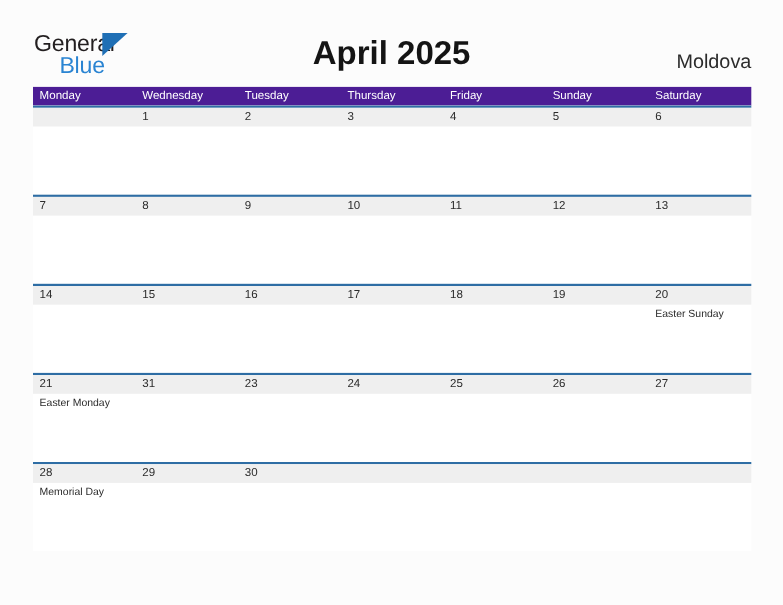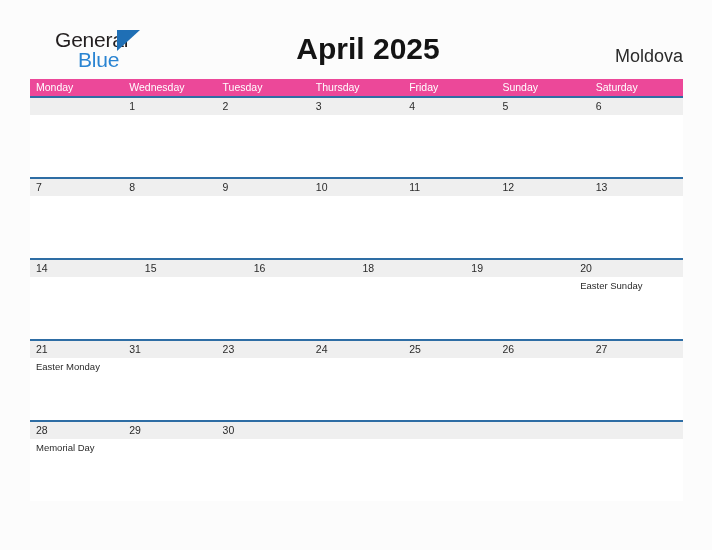--- a/index.html
+++ b/index.html
@@ -11,21 +11,20 @@
     height: 550px;
     background: #fcfcfc;
     font-family: "Liberation Sans", sans-serif;
     overflow: hidden;
   }
   .page {
     position: relative;
     width: 712px;
     height: 550px;
     box-sizing: border-box;
-    padding-left: 24px;
   }
 
   
   .header {
     position: relative;
     height: 60px;
   }
   .logo {
     position: absolute;
     left: 31px;
@@ -84,21 +83,21 @@
 
   
   .calendar {
     position: absolute;
     left: 30px;
     top: 79px;
     width: 653px;
   }
   .weekday-row {
     display: flex;
-    background: #ec4899;
+    background: #4c1d95;
     height: 17px;
   }
   .weekday {
     flex: 1 1 0;
     color: #ffffff;
     font-size: 10.5px;
     line-height: 17px;
     padding-left: 6px;
     box-sizing: border-box;
     white-space: nowrap;
@@ -261,20 +260,24 @@
         </div>
         <div class="cell">
           <div class="daynum">15</div>
           <div class="event"></div>
         </div>
         <div class="cell">
           <div class="daynum">16</div>
           <div class="event"></div>
         </div>
         <div class="cell">
+          <div class="daynum">17</div>
+          <div class="event"></div>
+        </div>
+        <div class="cell">
           <div class="daynum">18</div>
           <div class="event"></div>
         </div>
         <div class="cell">
           <div class="daynum">19</div>
           <div class="event"></div>
         </div>
         <div class="cell">
           <div class="daynum">20</div>
           <div class="event">Easter Sunday</div>

